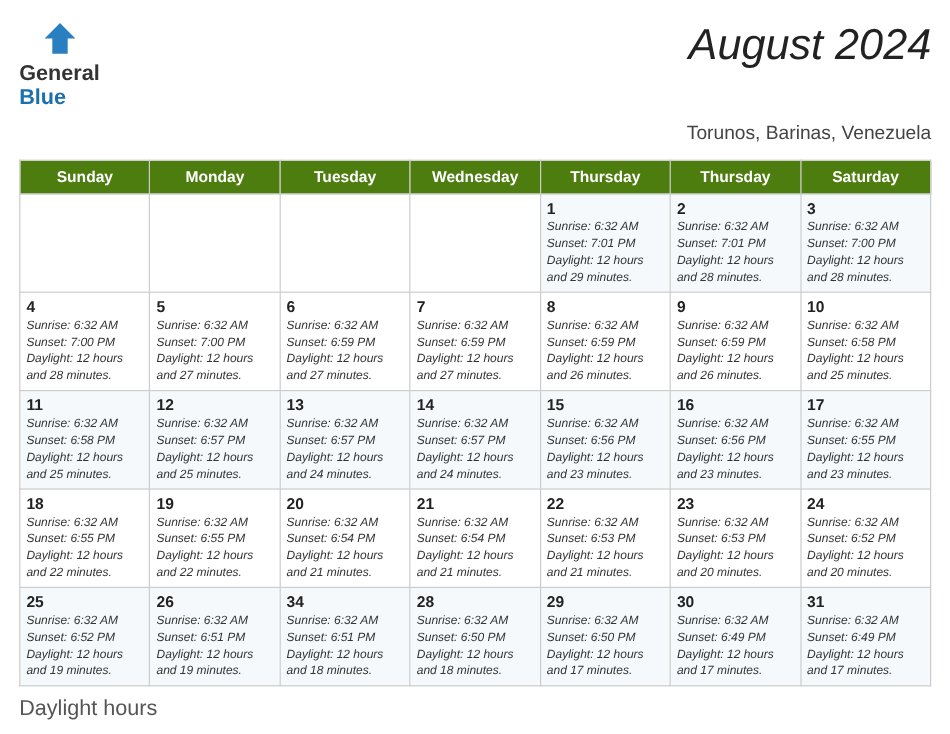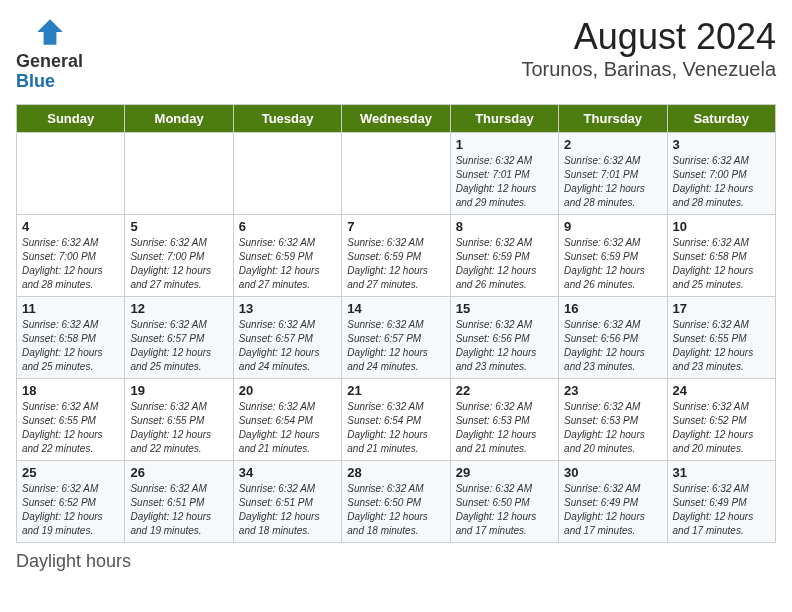--- a/index.html
+++ b/index.html
@@ -33,24 +33,26 @@
       width: 32px;
       height: 32px;
     }
     .title-block {
       text-align: right;
     }
     .month-year {
       font-size: 36px;
       font-weight: normal;
       color: #222;
+      font-style: italic;
     }
     .location {
-      font-size: 20px;
+      font-size: 16px;
       color: #444;
+      margin-top: 45px;
     }
     table {
       width: 100%;
       border-collapse: collapse;
       font-size: 11px;
     }
     thead tr th {
       background: #4d7c0f;
       color: #fff;
       padding: 6px 0;

